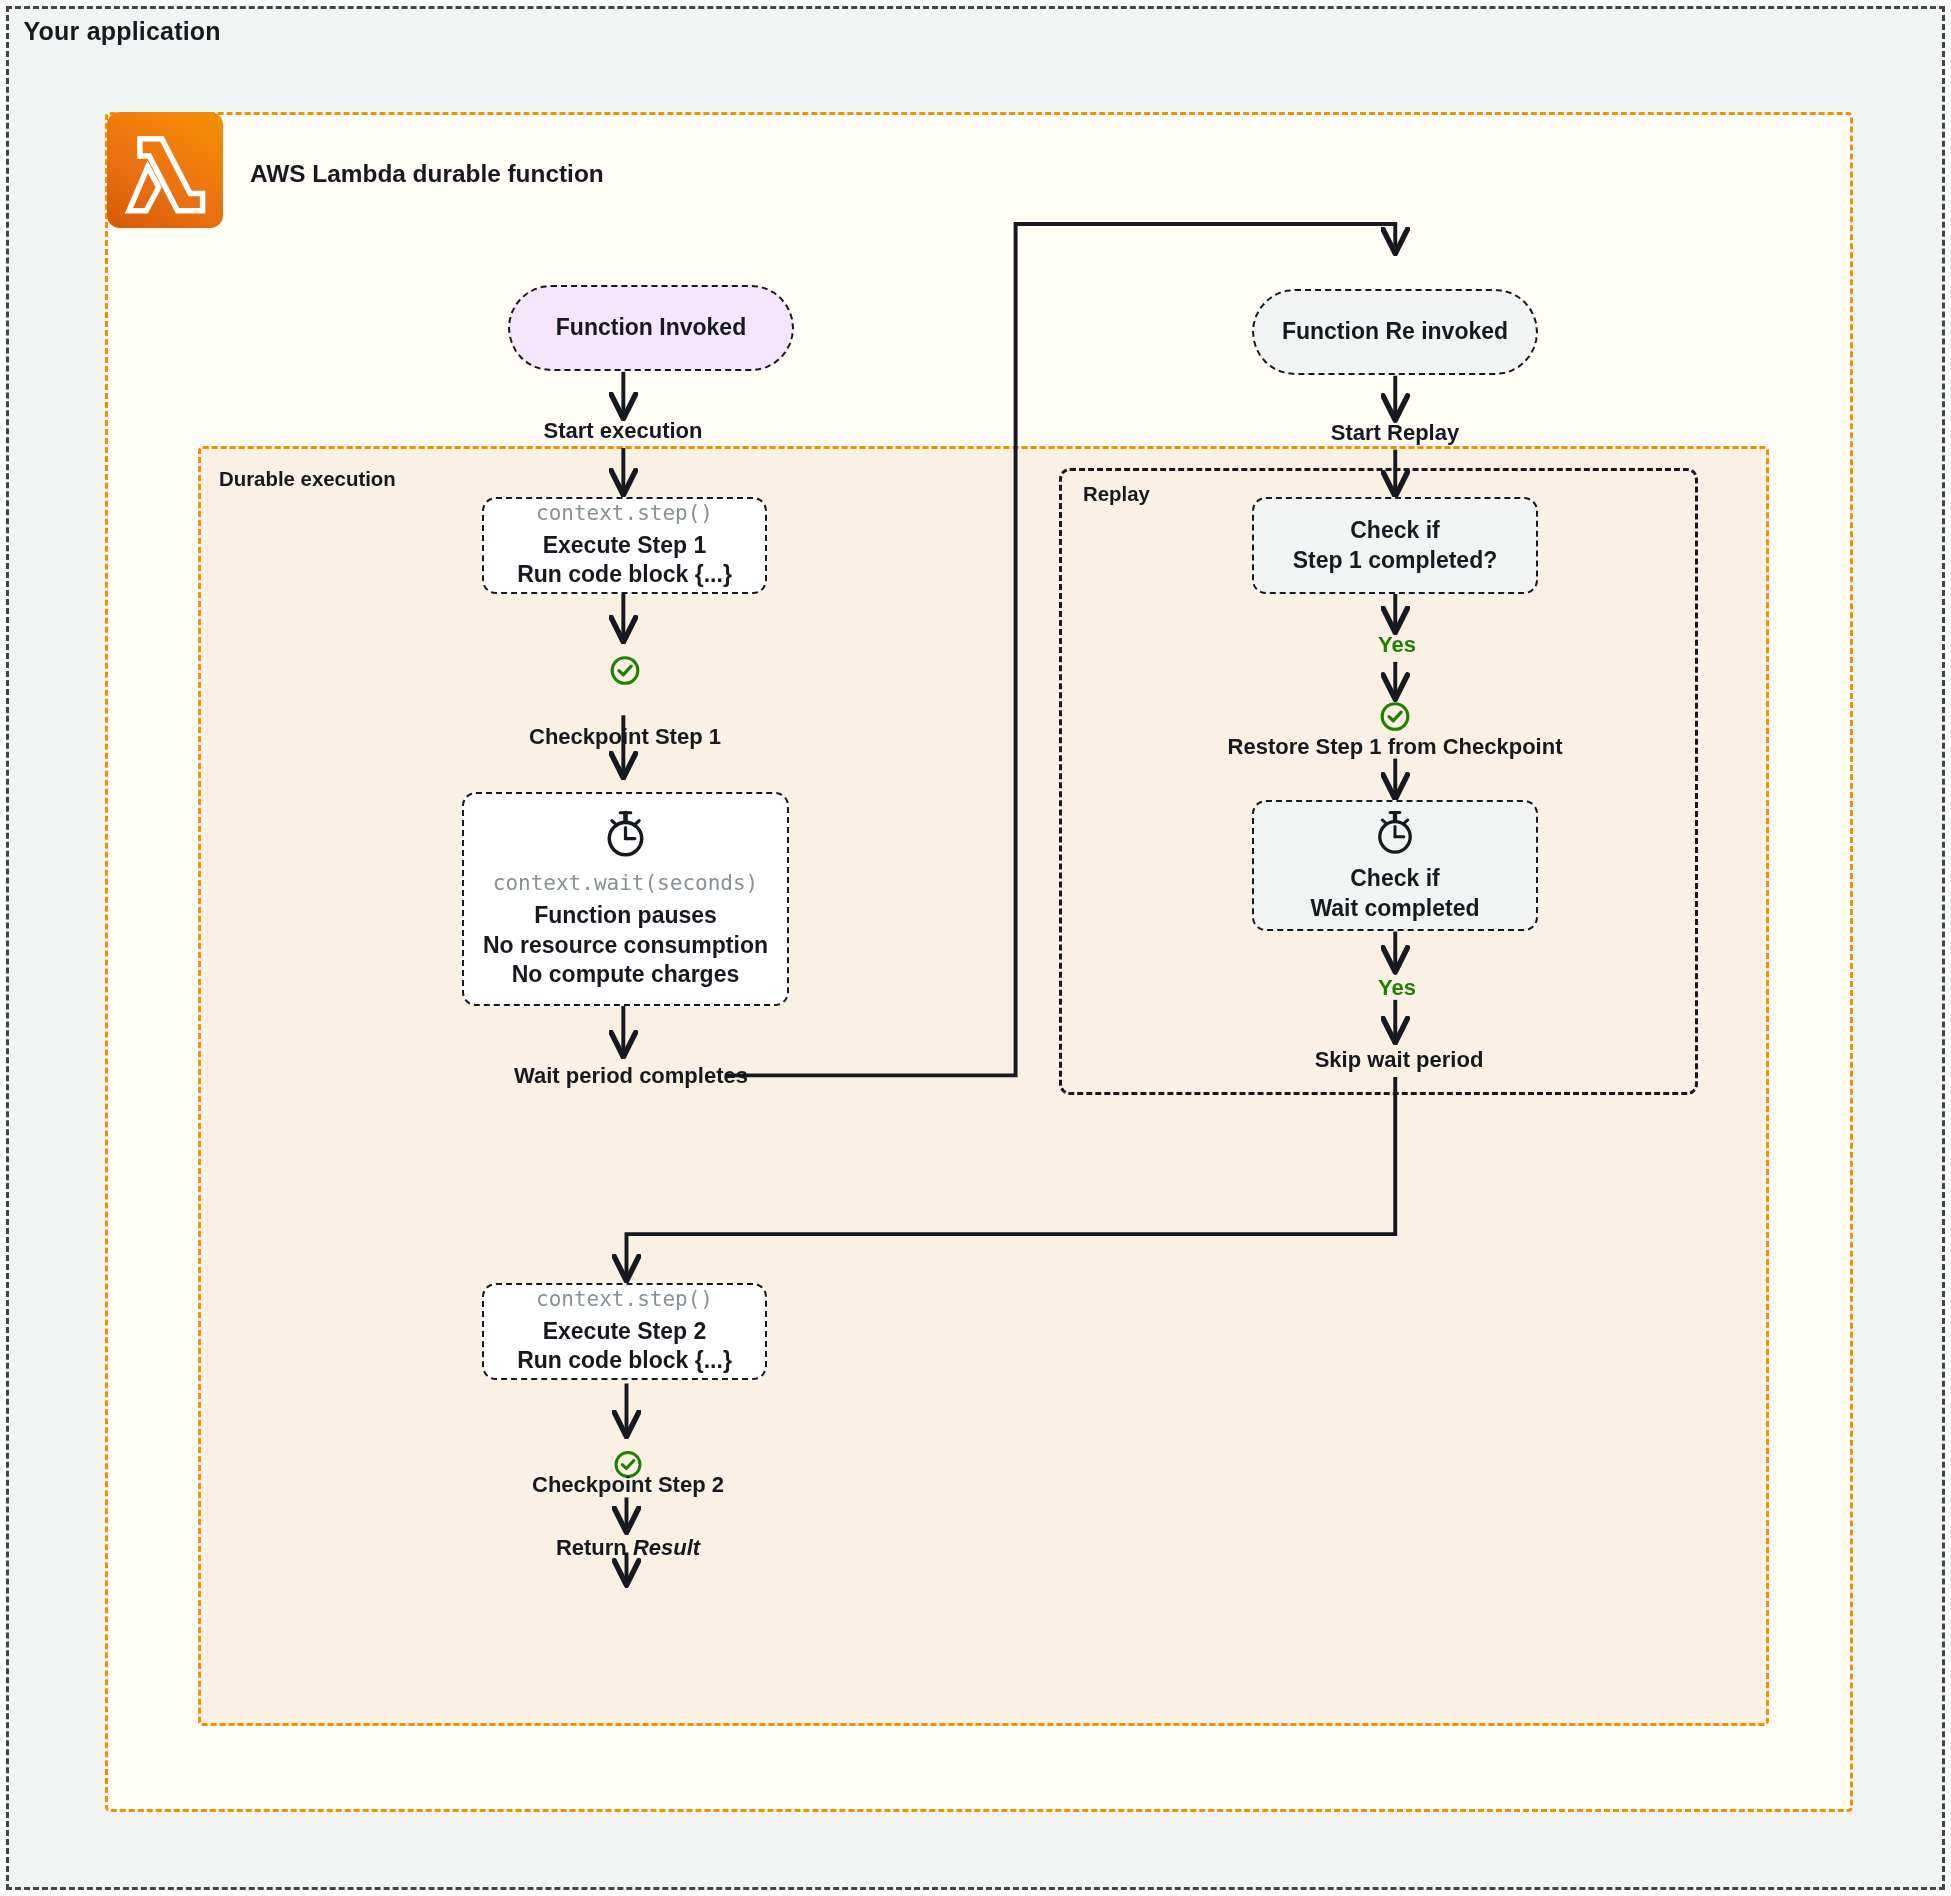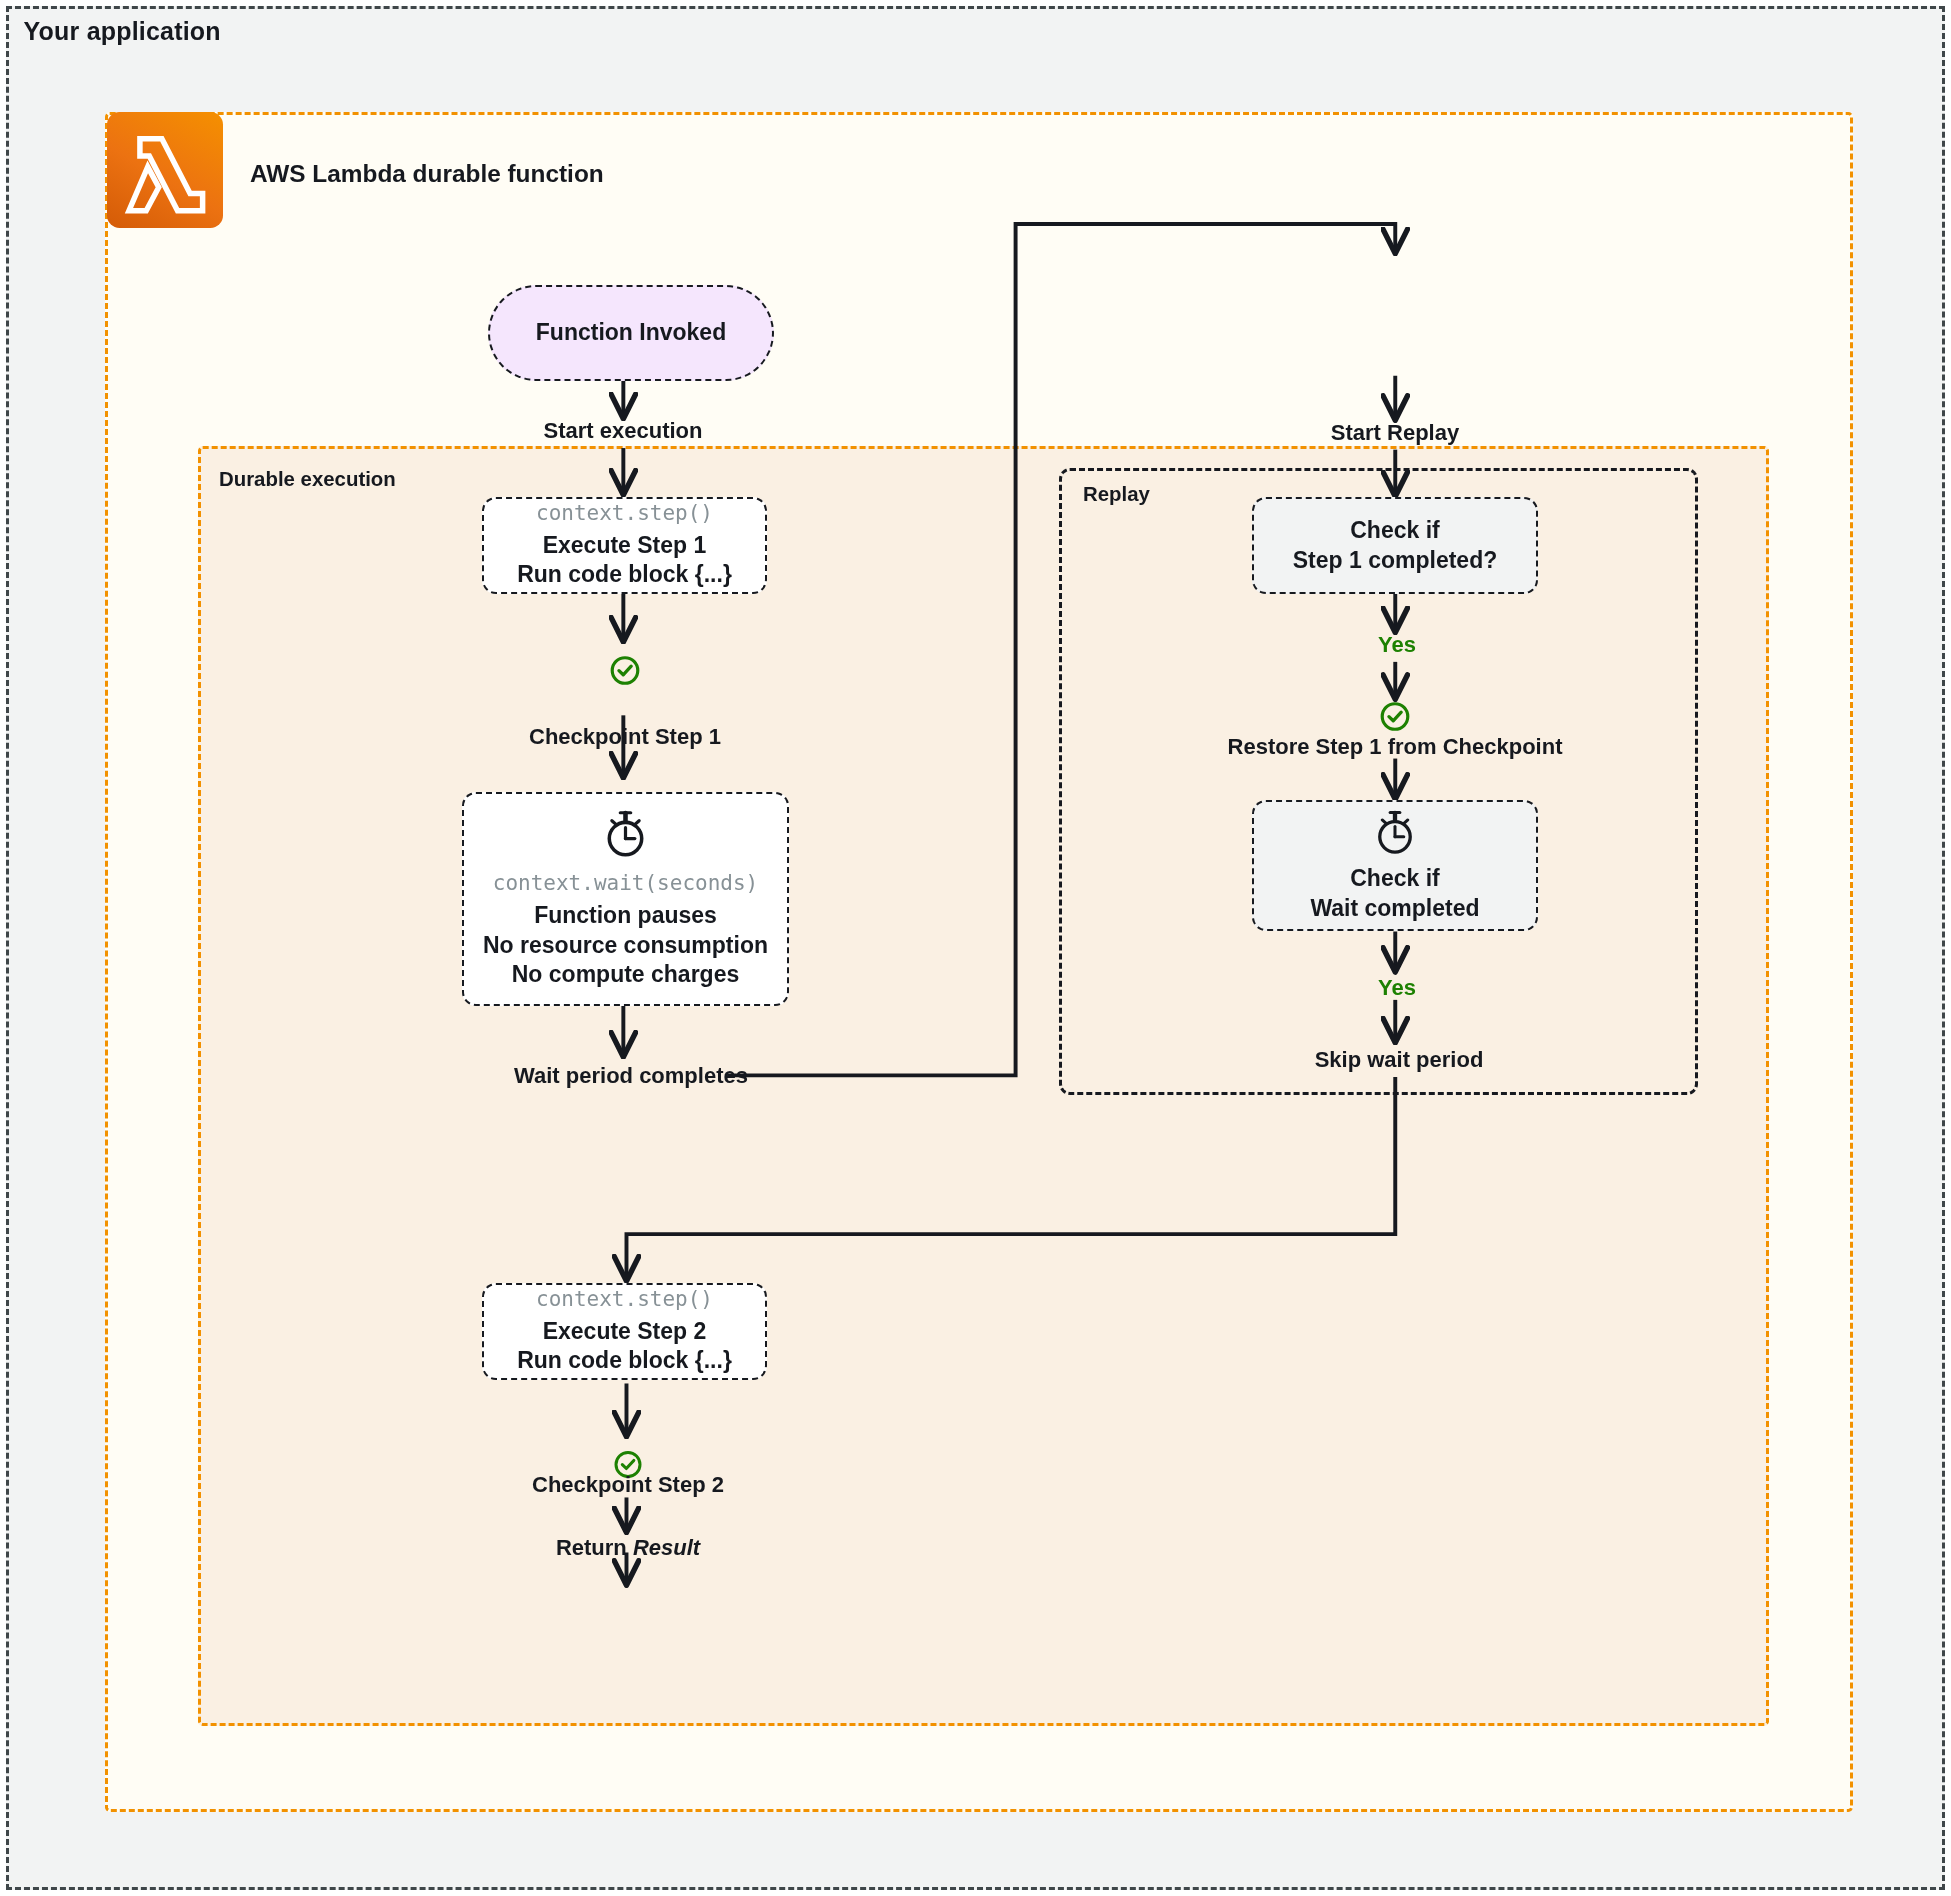--- a/index.html
+++ b/index.html
@@ -144,21 +144,21 @@
       <line x1="1775" y1="478" x2="1775" y2="530" marker-end="url(#ah)"></line>
       <line x1="1775" y1="572" x2="1775" y2="627" marker-end="url(#ah)"></line>
       <line x1="1775" y1="755" x2="1775" y2="800" marker-end="url(#ah)"></line>
       <line x1="1775" y1="842" x2="1775" y2="885" marker-end="url(#ah)"></line>
       <line x1="1775" y1="965" x2="1775" y2="1012" marker-end="url(#ah)"></line>
       <line x1="1775" y1="1185" x2="1775" y2="1232" marker-end="url(#ah)"></line>
       <line x1="1775" y1="1272" x2="1775" y2="1322" marker-end="url(#ah)"></line>
     </g>
   </svg>
 
-  <div class="node pill purple" style="left:488px;top:285px;width:286px;height:96px;">
+  <div class="node pill purple" style="left:508px;top:285px;width:286px;height:86px;">
     <span class="node-title">Function Invoked</span>
   </div>
   <div class="flabel" style="left:623px;top:418px;">Start execution</div>
 
   <div class="node box white" style="left:482px;top:497px;width:285px;height:97px;">
     <span class="node-code">context.step()</span>
     <span class="node-title">Execute Step 1</span>
     <span class="node-title">Run code block {...}</span>
   </div>
 
@@ -202,20 +202,23 @@
     <svg width="31" height="31" viewBox="0 0 24 24">
       <circle cx="12" cy="12" r="9.3" fill="none" stroke="#1d8102" stroke-width="2.3"></circle>
       <path d="M7.6 12.1 L10.7 15.1 L16.5 8.9" fill="none" stroke="#1d8102" stroke-width="2.4" stroke-linecap="round" stroke-linejoin="round"></path>
     </svg>
   </div>
   <div class="flabel" style="left:628px;top:1472px;">Checkpoint Step 2</div>
 
   <div class="flabel" style="left:628px;top:1535px;"><span>Return </span><span class="ital">Result</span></div>
 
 
+  <div class="node pill gray" style="left:1252px;top:289px;width:286px;height:86px;">
+    <span class="node-title">Function Re invoked</span>
+  </div>
   <div class="flabel" style="left:1395px;top:420px;">Start Replay</div>
 
   <div class="node box gray" style="left:1252px;top:497px;width:286px;height:97px;">
     <span class="node-title">Check if</span>
     <span class="node-title">Step 1 completed?</span>
   </div>
 
   <div class="flabel green" style="left:1397px;top:632px;">Yes</div>
 
   <div class="iconwrap" style="left:1395px;top:700px;">

